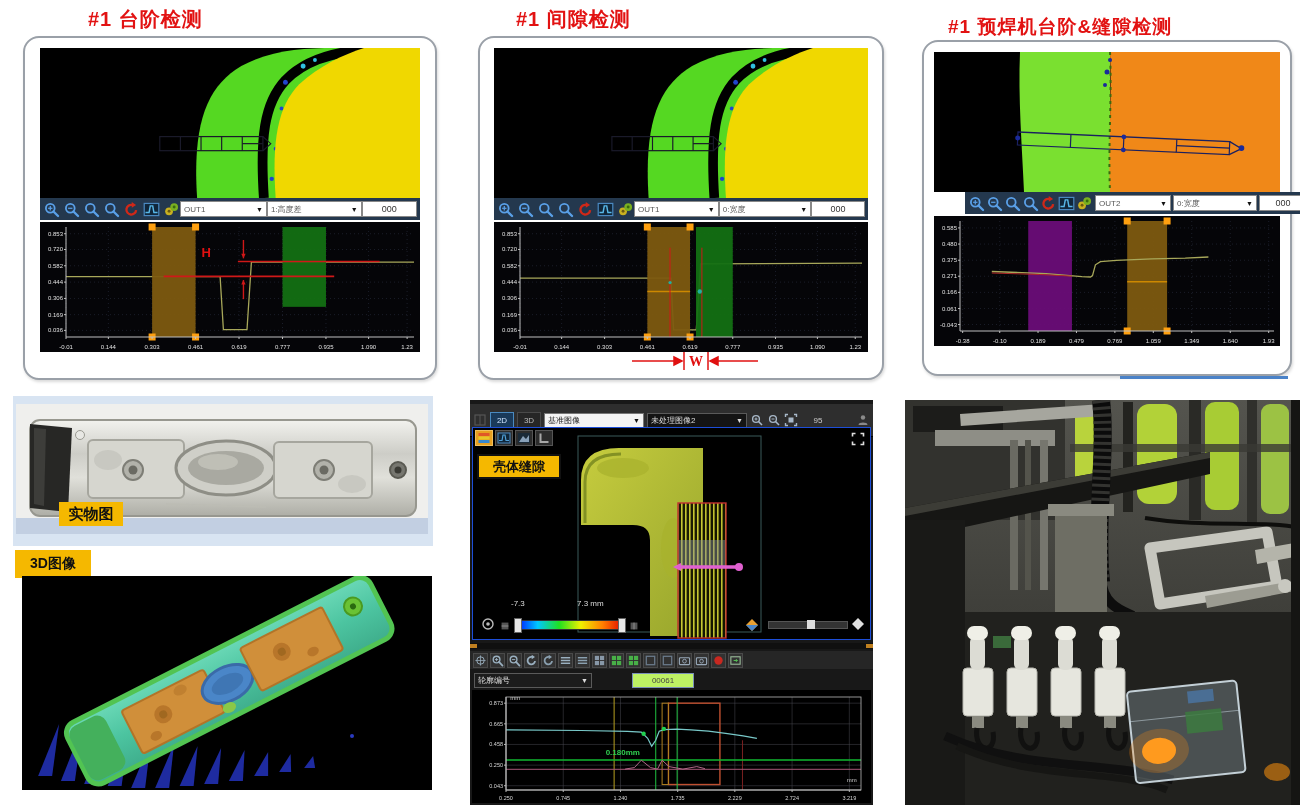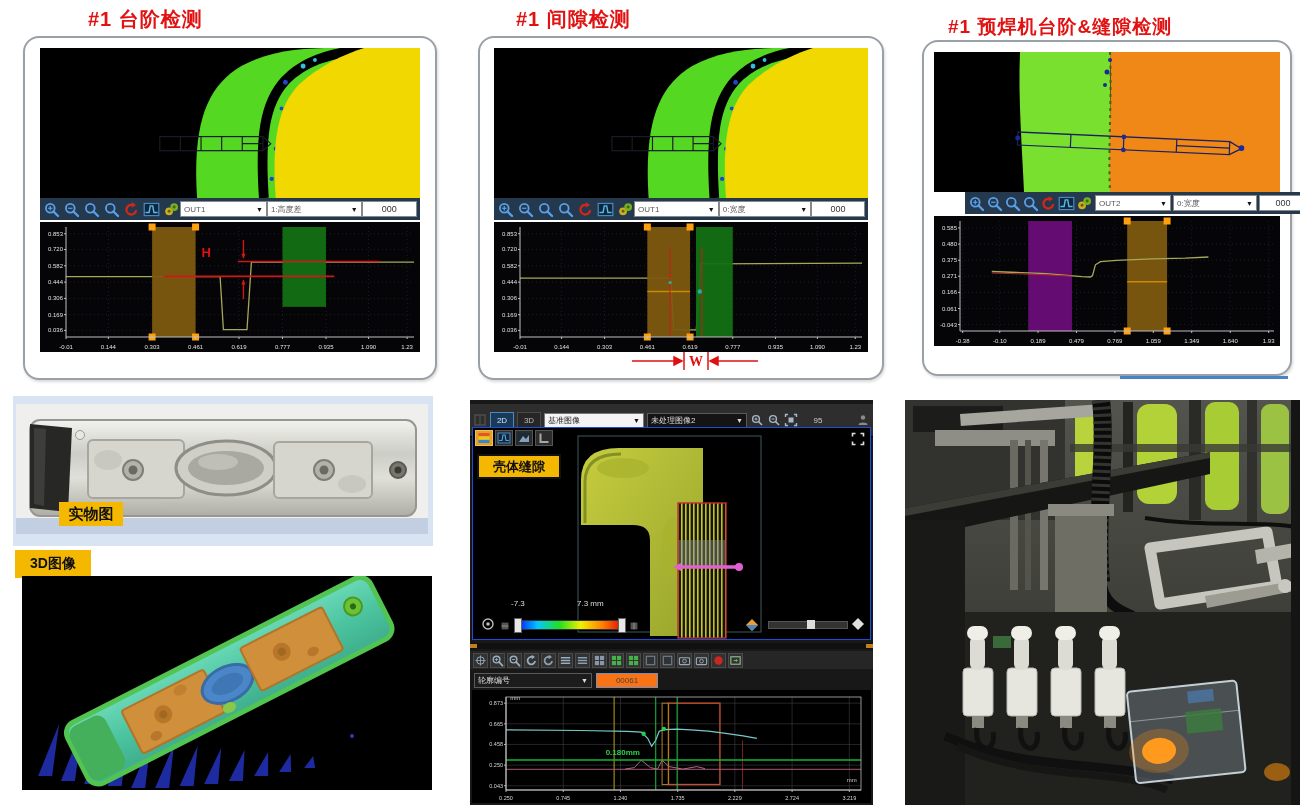--- a/index.html
+++ b/index.html
@@ -37,21 +37,21 @@
   .vctrl{position:absolute;left:0;bottom:2px;width:397px;height:38px;}
   .vlabel{position:absolute;color:#ddd;font-size:8px;}
   .gradbar{position:absolute;left:42px;top:21px;width:108px;height:8px;background:linear-gradient(to right,#0008ff,#00c8ff,#20e020,#f0f000,#ff8000,#e00000);border:1px solid #333;}
   .ghandle{position:absolute;top:-3px;width:6px;height:13px;background:#e8e8e8;border:1px solid #666;}
   .divider{position:absolute;left:0;top:243px;width:403px;height:6px;background:#101010;}
   .divider .otab{position:absolute;top:1px;width:7px;height:4px;background:#c08020;}
   .iconsrow{position:absolute;left:0;top:251px;width:403px;height:18px;background:#262626;display:flex;align-items:center;gap:2px;padding:0 3px;box-sizing:border-box;}
   .iconsrow .icn{width:15px;height:15px;background:#323232;border:1px solid #4a4a4a;box-sizing:border-box;}
   .profrow{position:absolute;left:0;top:271px;width:403px;height:18px;display:flex;align-items:center;gap:4px;padding:0 4px;box-sizing:border-box;}
   .prof-dd{background:#1c1c1c;border:1px solid #5a5a5a;height:15px;width:118px;display:flex;align-items:center;justify-content:space-between;font-size:8px;color:#ddd;padding:0 3px;box-sizing:border-box;}
-  .prof-val{background:#f97316;border:1px solid #7a90b8;height:15px;width:62px;display:flex;align-items:center;justify-content:center;font-size:8px;color:#444;box-sizing:border-box;}
+  .prof-val{background:#bef264;border:1px solid #7a90b8;height:15px;width:62px;display:flex;align-items:center;justify-content:center;font-size:8px;color:#444;box-sizing:border-box;margin-left:36px;}
   .photo-panel{position:absolute;background:#d8e4f2;}
   .photo-panel svg{position:absolute;display:block;}
   .blk{position:absolute;background:#000;}
   .blk svg{display:block;width:100%;height:100%;}
   .blueline{position:absolute;background:#4a82c8;}
   .machine{position:absolute;}
   .machine svg{display:block;width:100%;height:100%;}
 </style>
 </head>
 <body>

